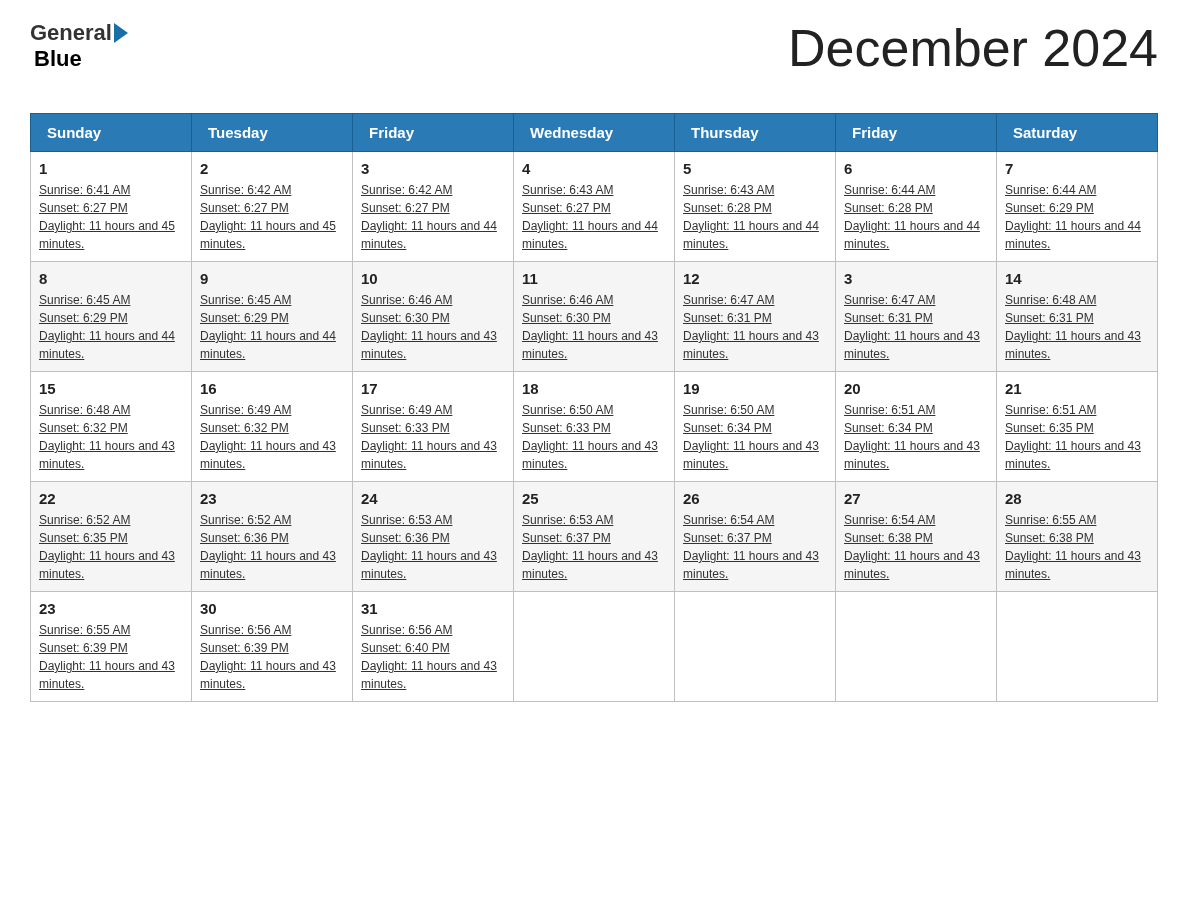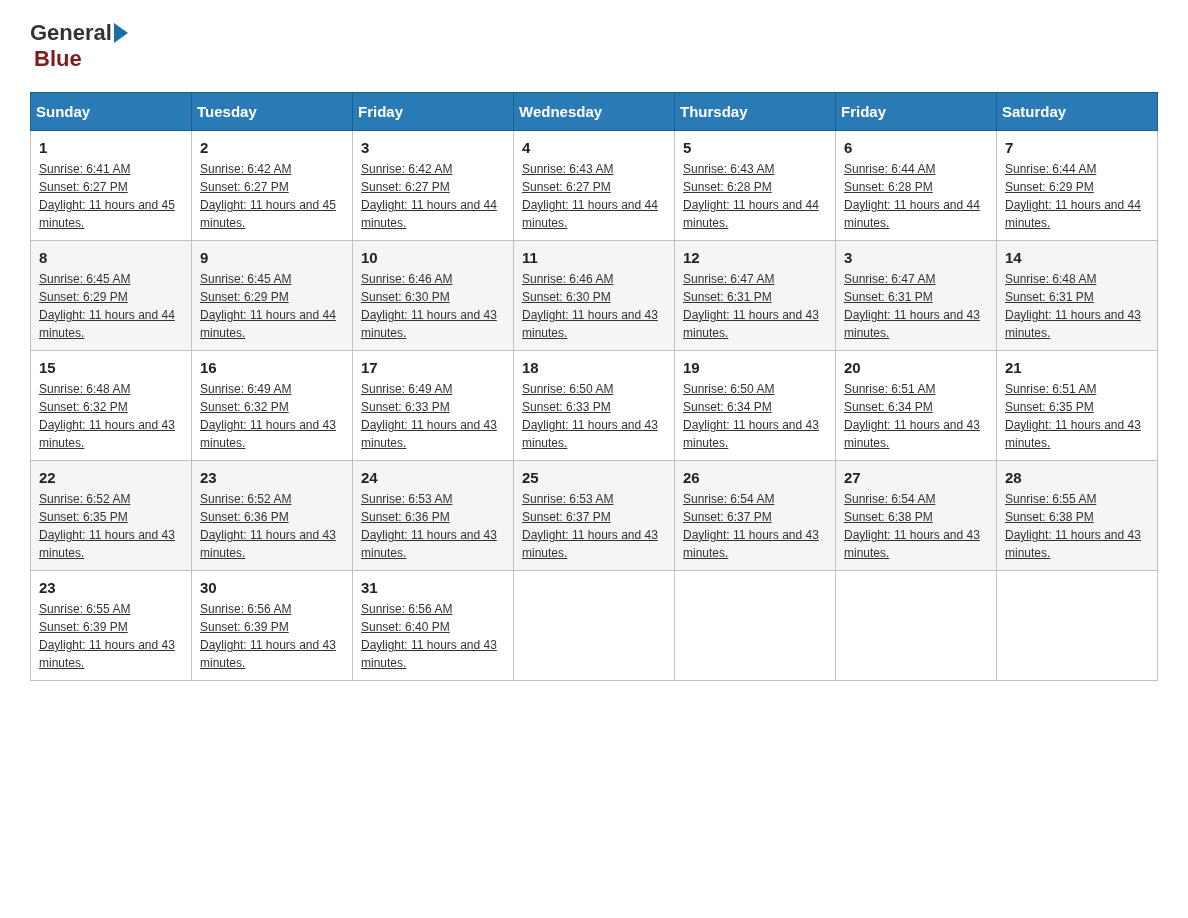--- a/index.html
+++ b/index.html
@@ -7,21 +7,21 @@
       font-family: Arial, sans-serif;
       background: #ffffff;
       padding: 20px 30px;
       width: 1188px;
       min-height: 918px;
     }
     .header {
       display: flex;
       justify-content: space-between;
       align-items: flex-start;
-      margin-bottom: 20px;
+      margin-bottom: 36px;
     }
     .logo {
       display: flex;
       flex-direction: column;
       align-items: flex-start;
     }
     .logo-top {
       display: flex;
       align-items: center;
     }
@@ -34,21 +34,21 @@
       width: 0;
       height: 0;
       border-left: 14px solid #1a6fa8;
       border-top: 10px solid transparent;
       border-bottom: 10px solid transparent;
       margin-left: 2px;
     }
     .logo-blue {
       font-size: 22px;
       font-weight: bold;
-      color: #7f1d1d;
+      color: #000000;
       margin-left: 4px;
     }
     .title-block {
       text-align: right;
     }
     .calendar-title {
       font-size: 52px;
       font-weight: normal;
       color: #222;
       line-height: 1.1;
@@ -61,21 +61,21 @@
     table {
       width: 100%;
       border-collapse: collapse;
       table-layout: fixed;
     }
     thead tr th {
       background-color: #2a7ab5;
       color: #ffffff;
       font-size: 15px;
       font-weight: bold;
-      padding: 10px 5px;
+      padding: 10px 16px;
       text-align: left;
       border: 1px solid #1a5f8f;
     }
     tbody tr td {
       vertical-align: top;
       padding: 8px 8px;
       border: 1px solid #c0c0c0;
       font-size: 12.5px;
       color: #333;
       min-height: 90px;
@@ -109,20 +109,21 @@
 
 <div class="header">
   <div class="logo">
     <div class="logo-top">
       <span class="logo-general">General</span>
       <div class="logo-arrow"></div>
     </div>
     <span class="logo-blue">Blue</span>
   </div>
   <div class="title-block">
+    <div class="calendar-title">December 2024</div>
   </div>
 </div>
 
 <table>
   <thead>
     <tr>
     <th>Sunday</th>
         <th>Tuesday</th>
         <th>Friday</th>
         <th>Wednesday</th>

